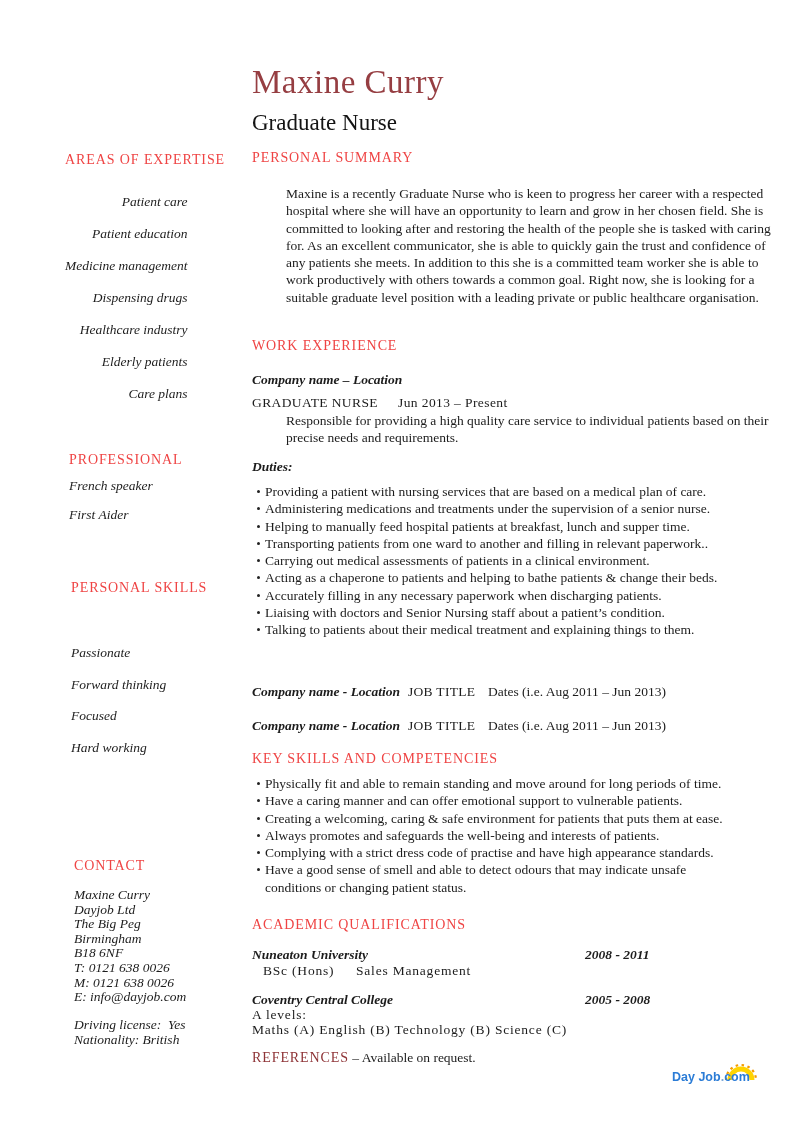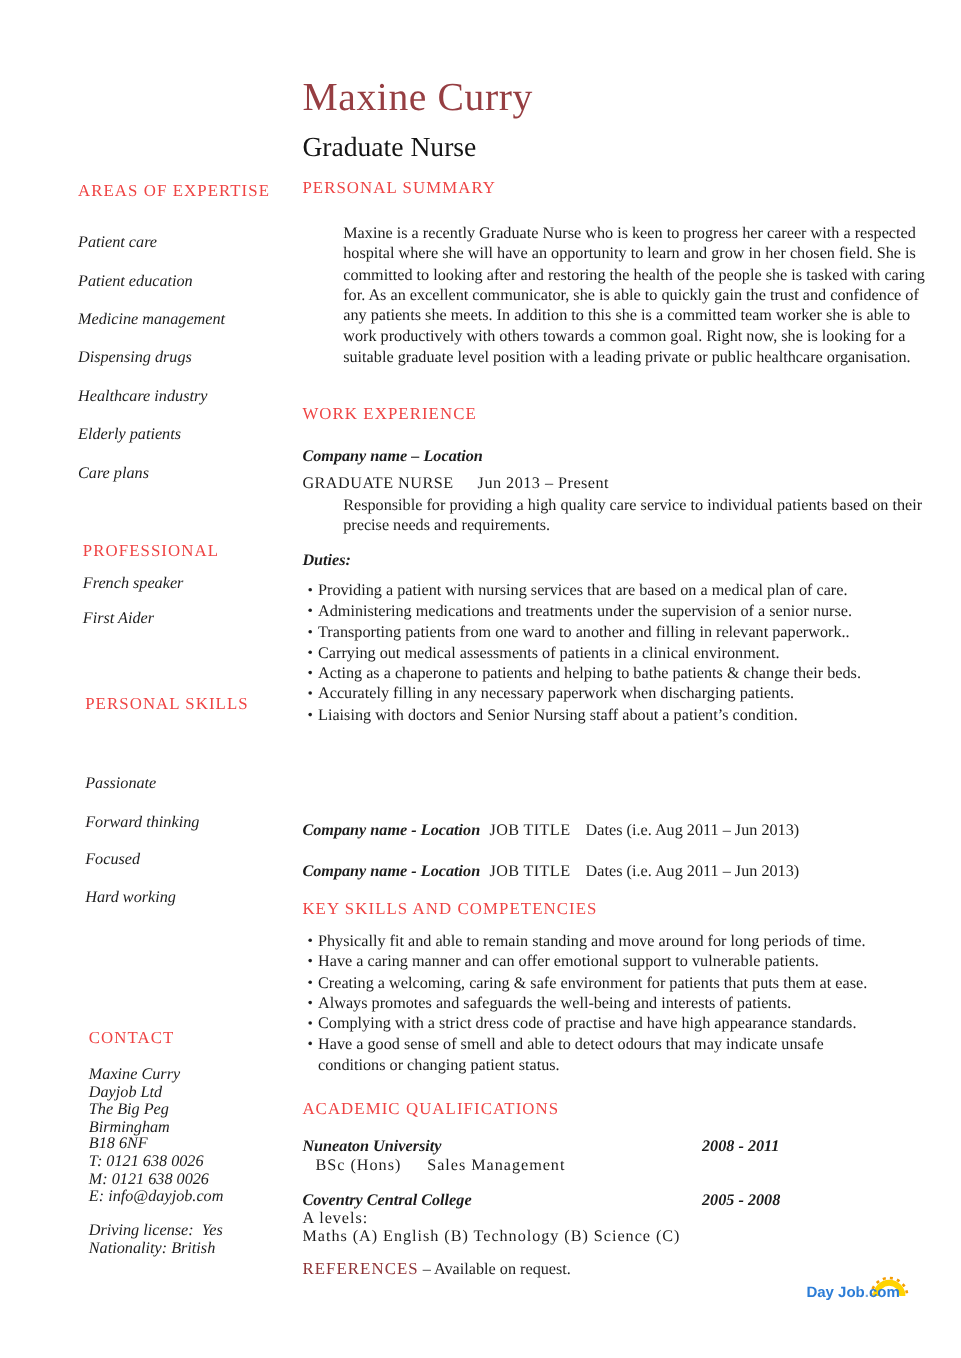--- a/index.html
+++ b/index.html
@@ -46,21 +46,21 @@
   .logo-text{position:absolute;left:0;top:14px;font-size:12.5px;font-weight:bold;color:#2b7cd6;white-space:nowrap;}
   .logo-text .dot{color:#7aa7d9;font-weight:bold;}
 </style>
 </head>
 <body>
 
 <div class="abs doc-name">Maxine Curry</div>
 <div class="abs doc-role">Graduate Nurse</div>
 
 <div class="abs sec-head" style="left:65px;top:152px;">AREAS OF EXPERTISE</div>
-<div class="abs side-items" style="left:65px;top:195px;">
+<div class="abs side-items" style="left:65px;top:195px;text-align:right;">
   <div class="item">Patient care</div>
   <div class="item">Patient education</div>
   <div class="item">Medicine management</div>
   <div class="item">Dispensing drugs</div>
   <div class="item">Healthcare industry</div>
   <div class="item">Elderly patients</div>
   <div class="item">Care plans</div>
 </div>
 
 <div class="abs sec-head" style="left:69px;top:452px;">PROFESSIONAL</div>
@@ -108,37 +108,45 @@
   <div class="li">
       <span class="dot"></span>
       <span class="txt">Providing a patient with nursing services that are based on a medical plan of care.</span>
     </div>
   <div class="li">
       <span class="dot"></span>
       <span class="txt">Administering medications and treatments under the supervision of a senior nurse.</span>
     </div>
   <div class="li">
       <span class="dot"></span>
+      <span class="txt">Helping to manually feed hospital patients at breakfast, lunch and supper time.</span>
+    </div>
+  <div class="li">
+      <span class="dot"></span>
       <span class="txt">Transporting patients from one ward to another and filling in relevant paperwork..</span>
     </div>
   <div class="li">
       <span class="dot"></span>
       <span class="txt">Carrying out medical assessments of patients in a clinical environment.</span>
     </div>
   <div class="li">
       <span class="dot"></span>
       <span class="txt">Acting as a chaperone to patients and helping to bathe patients &amp; change their beds.</span>
     </div>
   <div class="li">
       <span class="dot"></span>
       <span class="txt">Accurately filling in any necessary paperwork when discharging patients.</span>
     </div>
   <div class="li">
       <span class="dot"></span>
       <span class="txt">Liaising with doctors and Senior Nursing staff about a patient’s condition.</span>
+    </div>
+  <div class="li">
+      <span class="dot"></span>
+      <span class="txt">Talking to patients about their medical treatment and explaining things to them.</span>
     </div>
 </div>
 
 <div class="abs job-row main-col" style="top:684px;">
   <span class="job-company bold-italic">Company name - Location</span>
   <span class="job-title">JOB TITLE</span>
   <span>Dates (i.e. Aug 2011 – Jun 2013)</span>
 </div>
 <div class="abs job-row main-col" style="top:718px;">
   <span class="job-company bold-italic">Company name - Location</span>

